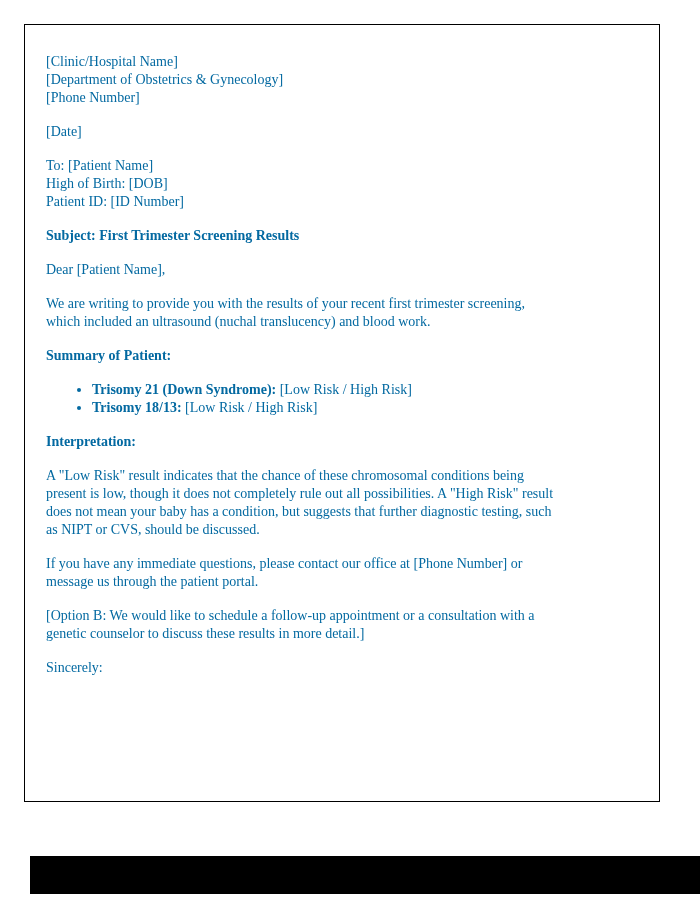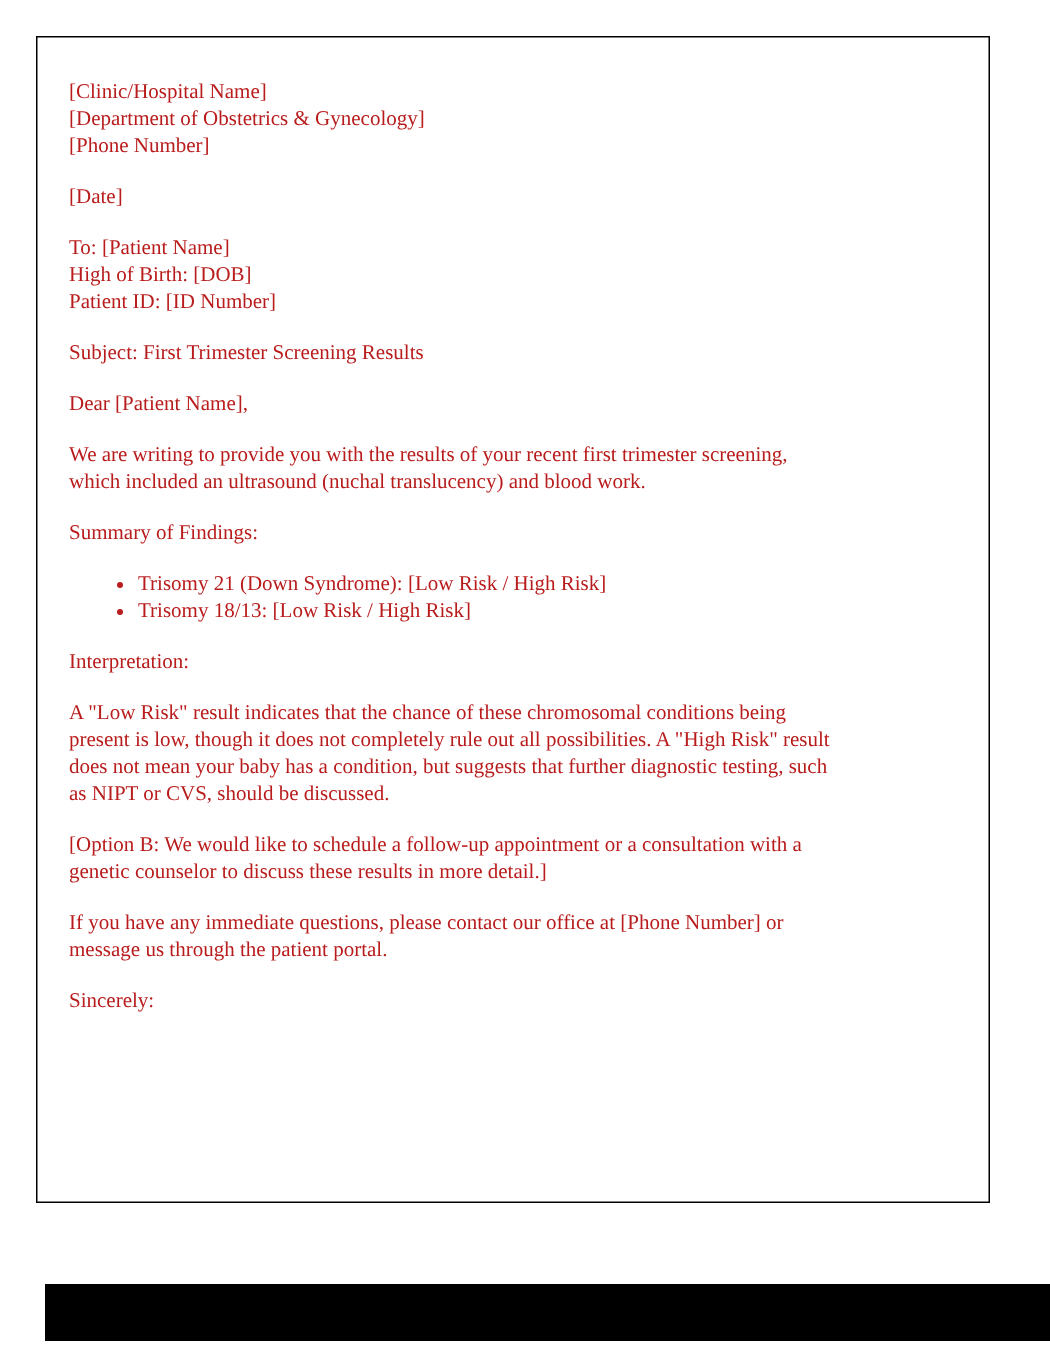--- a/index.html
+++ b/index.html
@@ -18,33 +18,33 @@
     position: absolute;
     left: 24px;
     top: 24px;
     width: 636px;
     height: 778px;
     box-sizing: border-box;
     border: 1px solid #000000;
     padding: 28px 20px 0 21px;
     overflow: hidden;
     background: #ffffff;
-    color: #b91c1c;
+    color: #0369a1;
     font-family: "Liberation Serif", "DejaVu Serif", serif;
     font-size: 14px;
     line-height: 18px;
   }
   .page p, .page .para, .page ul {
     margin: 16px 0;
   }
   .page > :first-child {
     margin-top: 0;
   }
   .bold {
-    font-weight: normal;
+    font-weight: bold;
   }
   .prewrap {
     white-space: pre-line;
   }
   .page ul {
     padding-left: 46px;
     list-style-type: disc;
   }
   .page li {
     line-height: 18px;
@@ -86,42 +86,42 @@
       <div>Patient ID: [ID Number]</div>
     </div>
 
     <p class="bold">Subject: First Trimester Screening Results</p>
 
     <p>Dear [Patient Name],</p>
 
     <p class="prewrap">We are writing to provide you with the results of your recent first trimester screening,
 which included an ultrasound (nuchal translucency) and blood work.</p>
 
-    <p class="bold">Summary of Findings:</p>
+    <p class="bold">Summary of Patient:</p>
 
     <ul>
       <li><span class="bold">Trisomy 21 (Down Syndrome):</span><span class="li-val">[Low Risk / High Risk]</span></li>
       <li><span class="bold">Trisomy 18/13:</span><span class="li-val">[Low Risk / High Risk]</span></li>
     </ul>
 
     <p class="bold">Interpretation:</p>
 
 
     <p class="prewrap">A "Low Risk" result indicates that the chance of these chromosomal conditions being
 present is low, though it does not completely rule out all possibilities. A "High Risk" result
 does not mean your baby has a condition, but suggests that further diagnostic testing, such
 as NIPT or CVS, should be discussed.</p>
 
 
 
+    <p class="prewrap">If you have any immediate questions, please contact our office at [Phone Number] or
+message us through the patient portal.</p>
+
     <p class="prewrap">[Option B: We would like to schedule a follow-up appointment or a consultation with a
 genetic counselor to discuss these results in more detail.]</p>
-
-    <p class="prewrap">If you have any immediate questions, please contact our office at [Phone Number] or
-message us through the patient portal.</p>
 
     <p class="sig">Sincerely:</p>
 
   </div>
 
   <div class="bottom-bar"></div>
 
 </div>
 
 </body></html>

